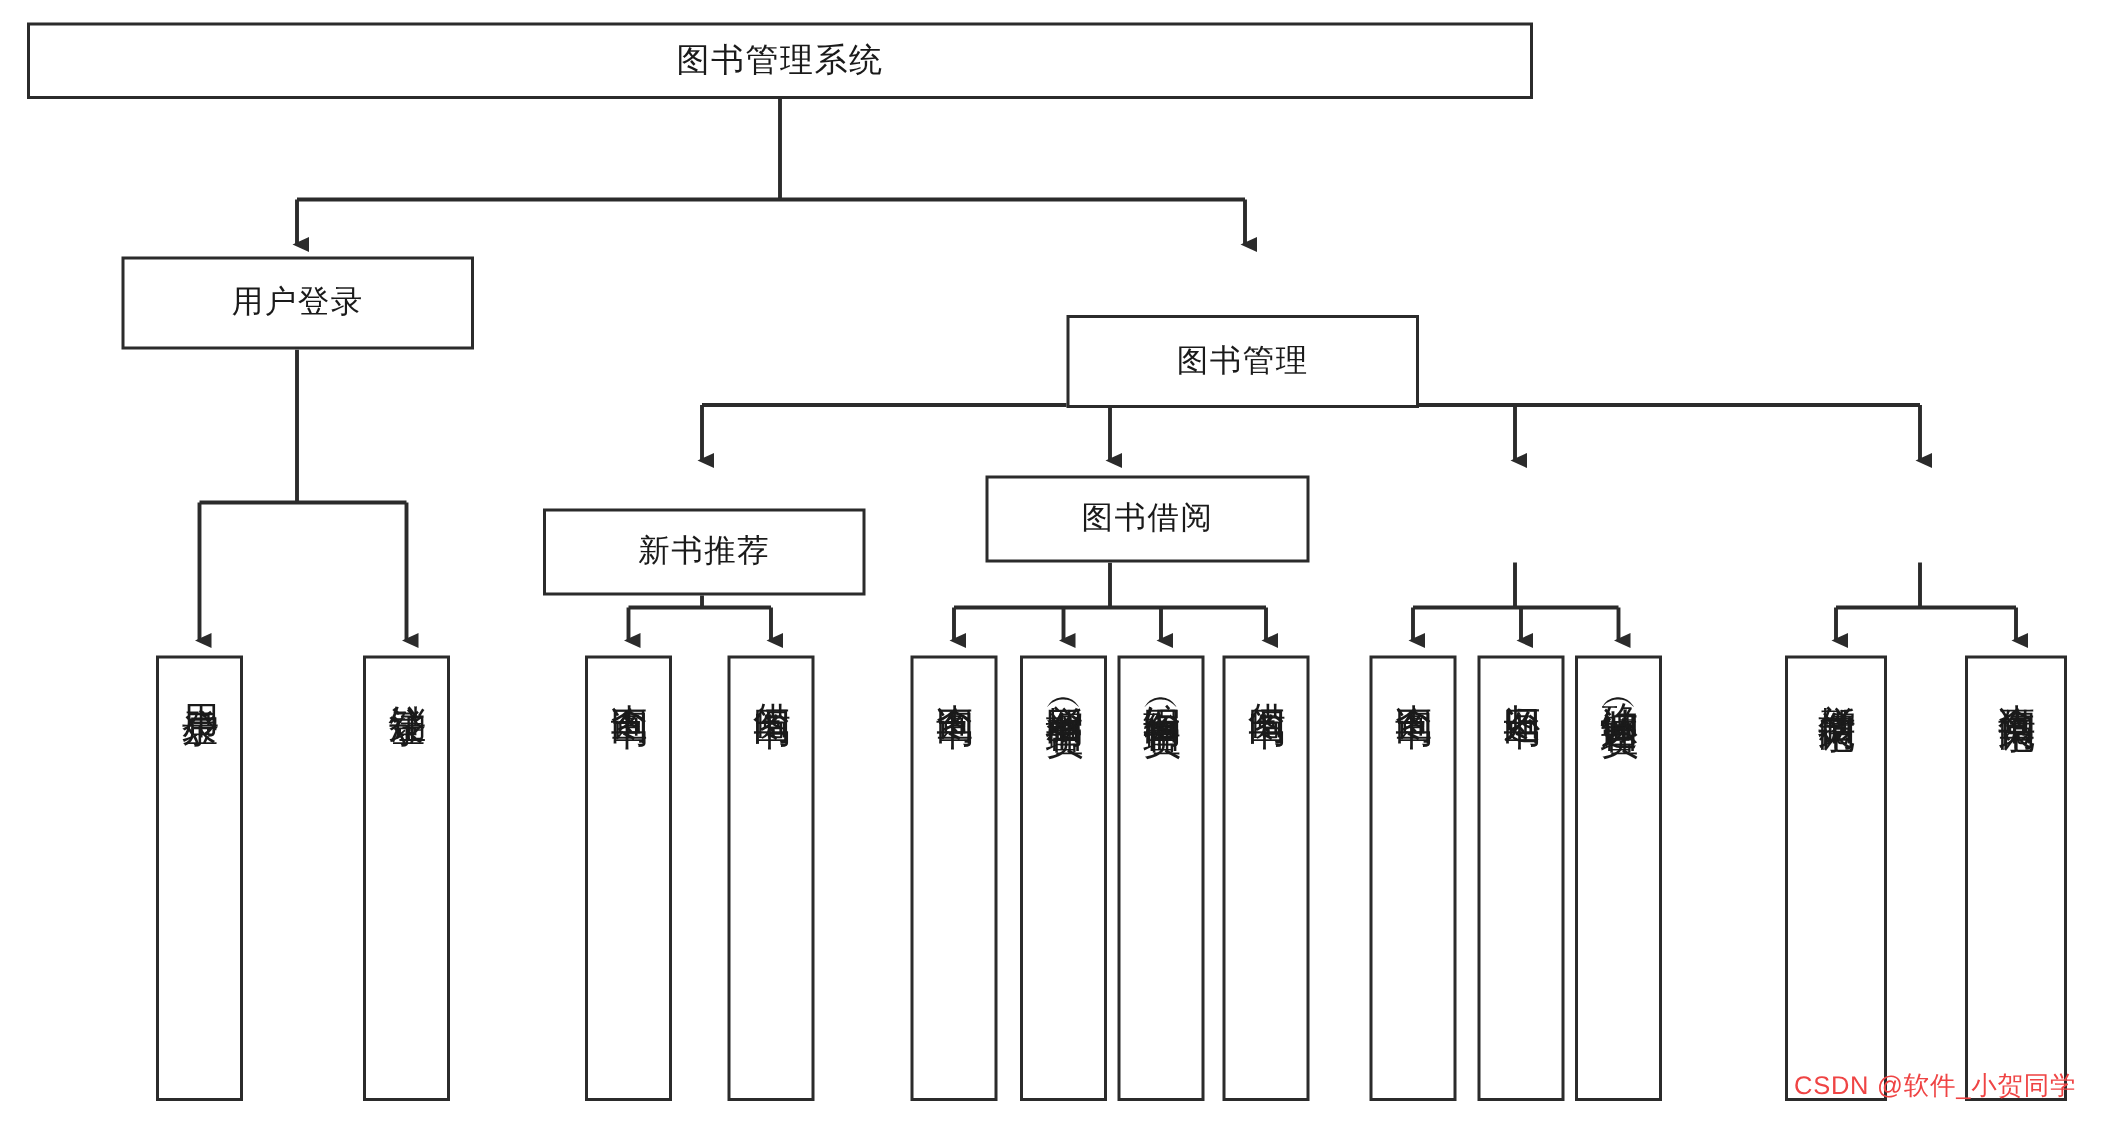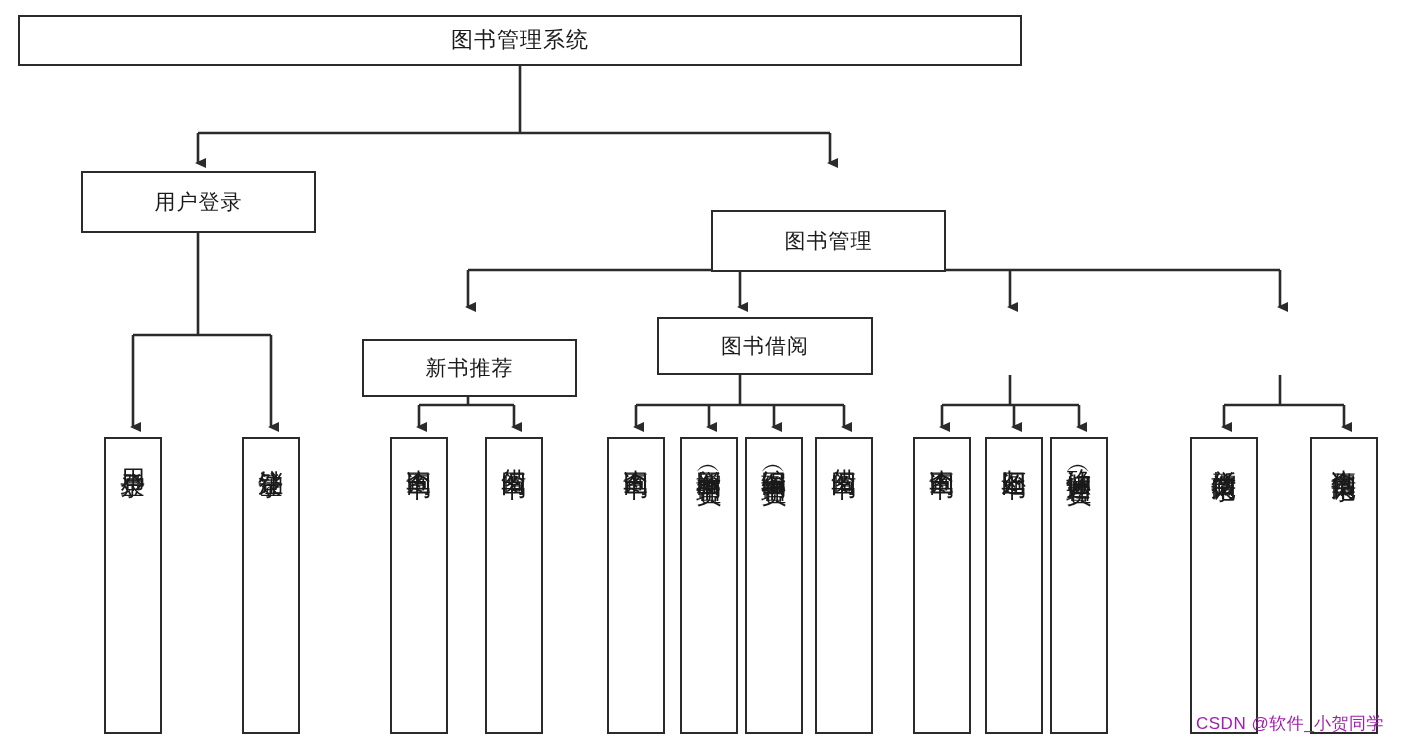--- a/index.html
+++ b/index.html
@@ -41,21 +41,21 @@
     font-size:25px;
     letter-spacing:2px;
     line-height:1.05;
     white-space:normal;
     max-height:278px;
   }
   .watermark{
     position:absolute;
     left:1196px;top:712px;
     font-size:17px;
-    color:#a21caf;
+    color:#ef4444;
     letter-spacing:0.5px;
     white-space:nowrap;
   }
 </style>
 </head>
 <body>
 
 <div id="canvas">
 
   <svg class="edges" viewBox="0 0 1405 747">

